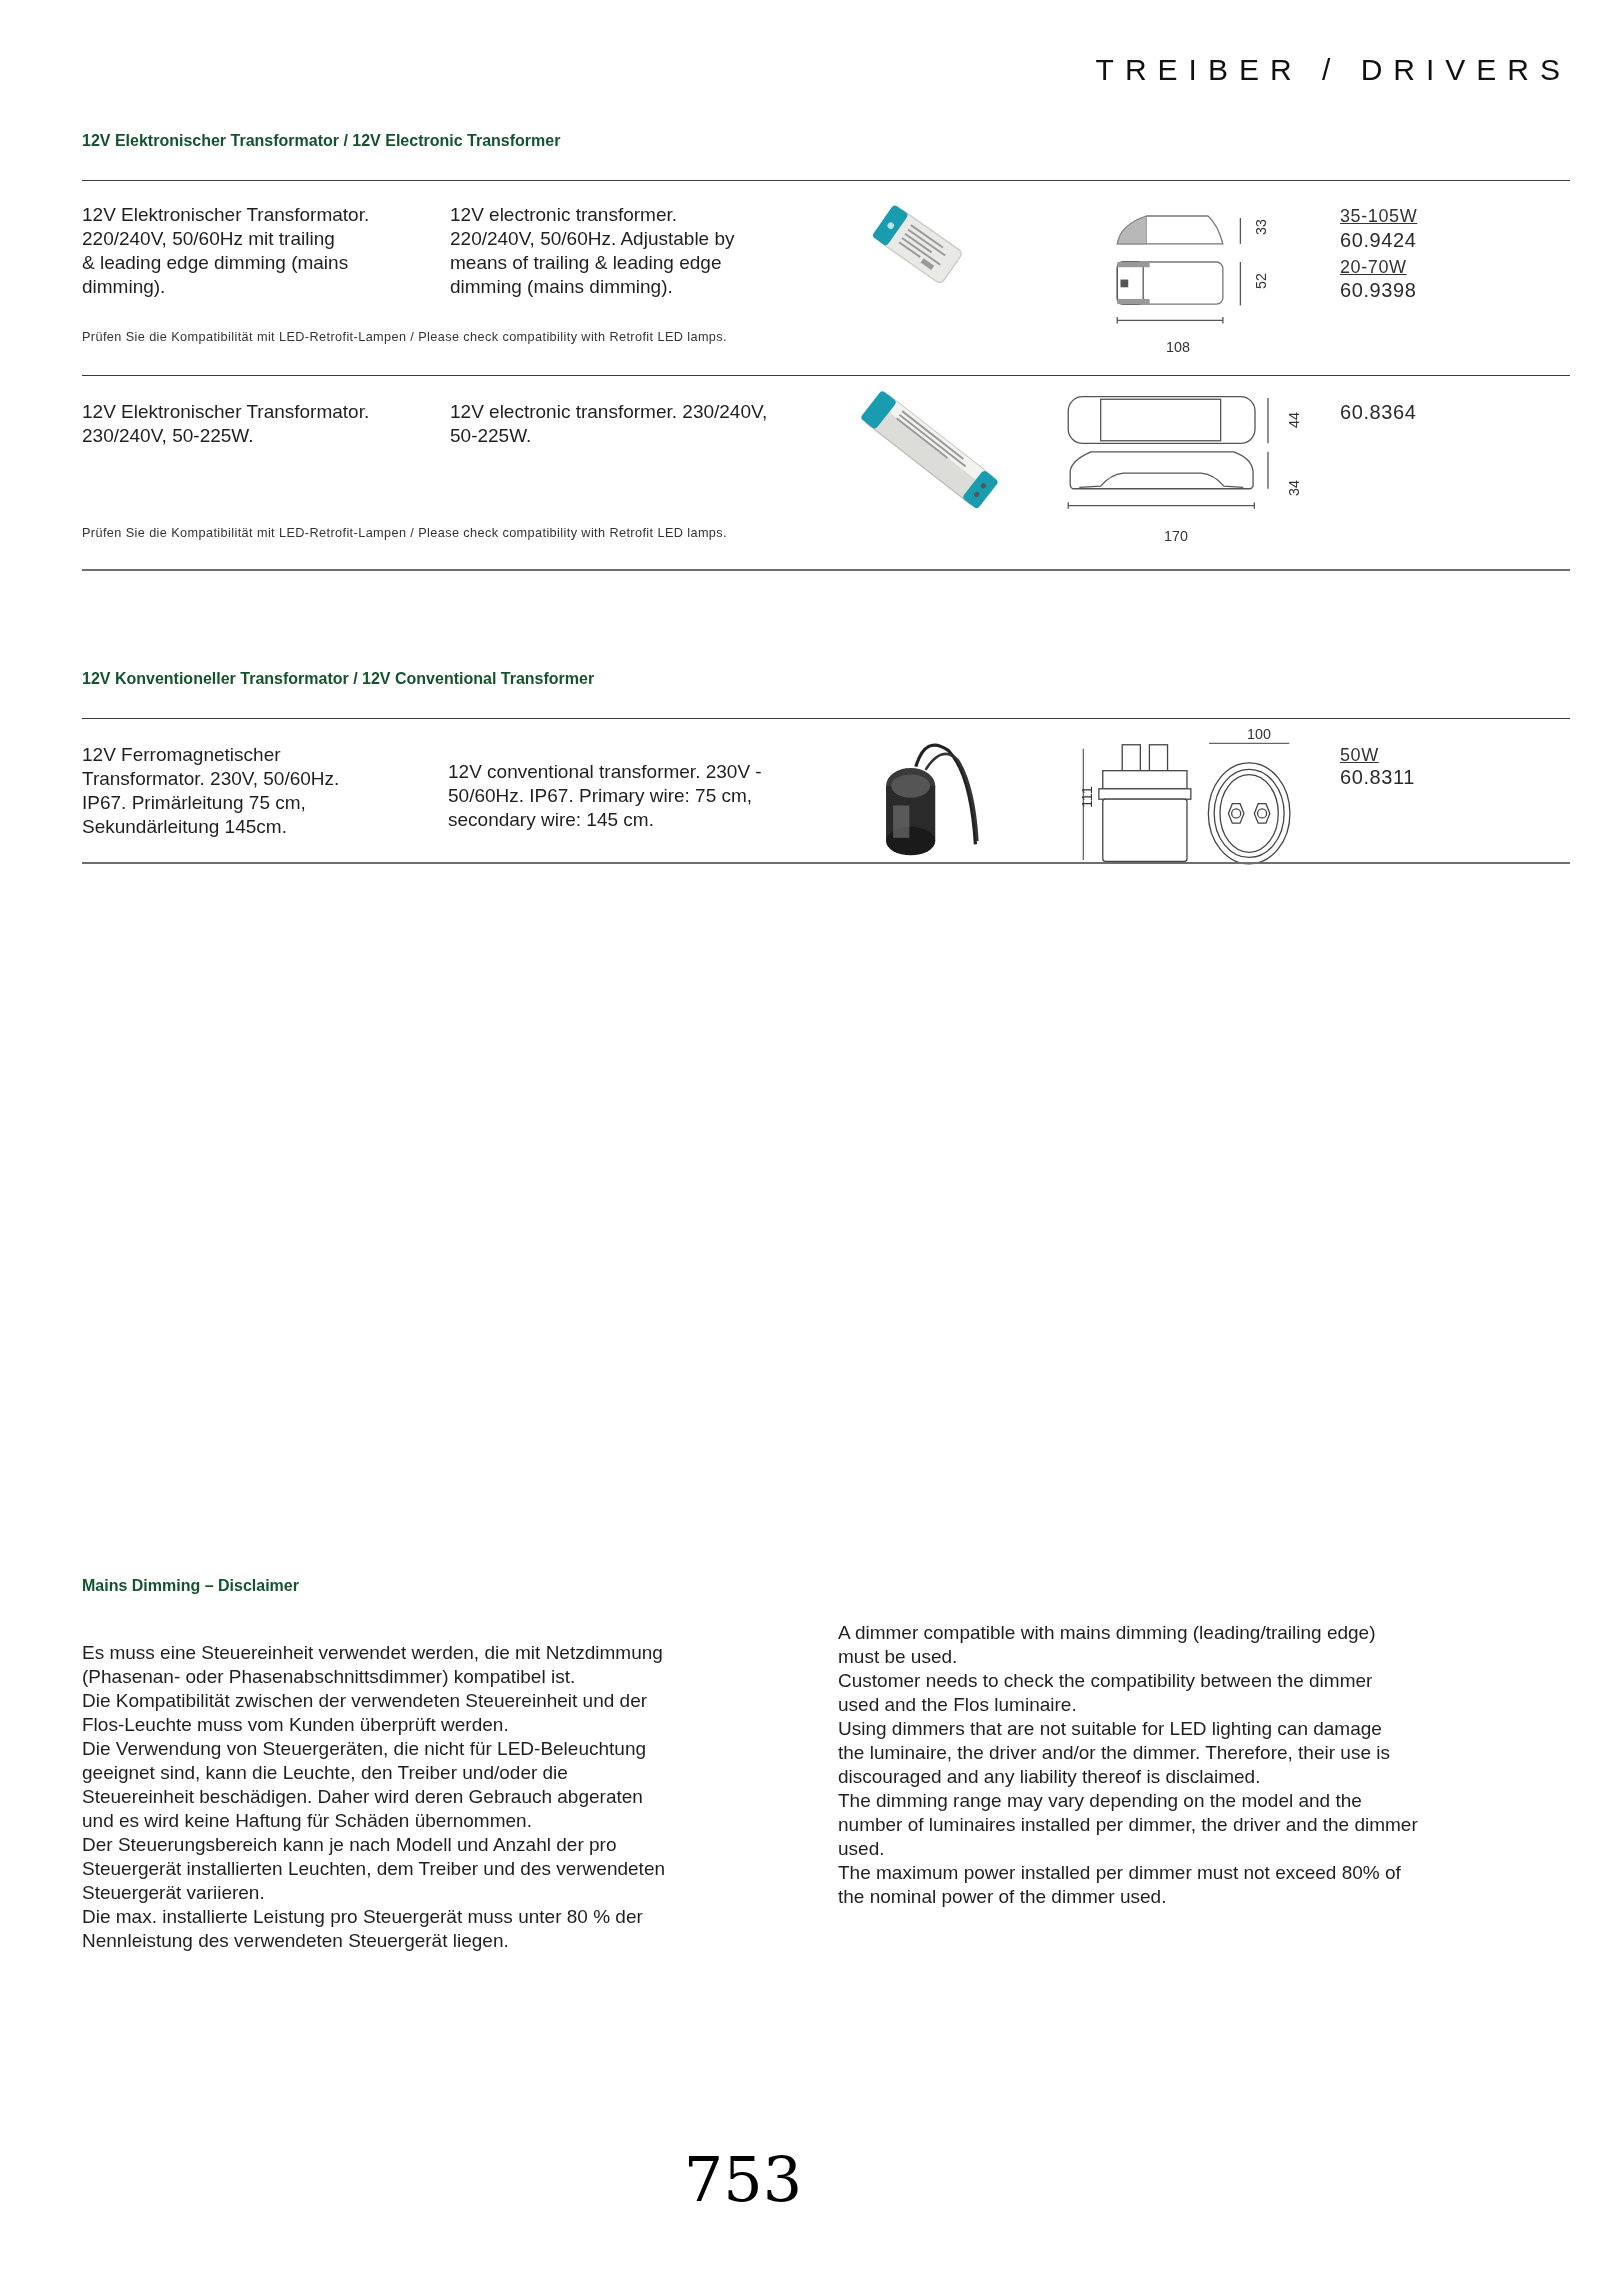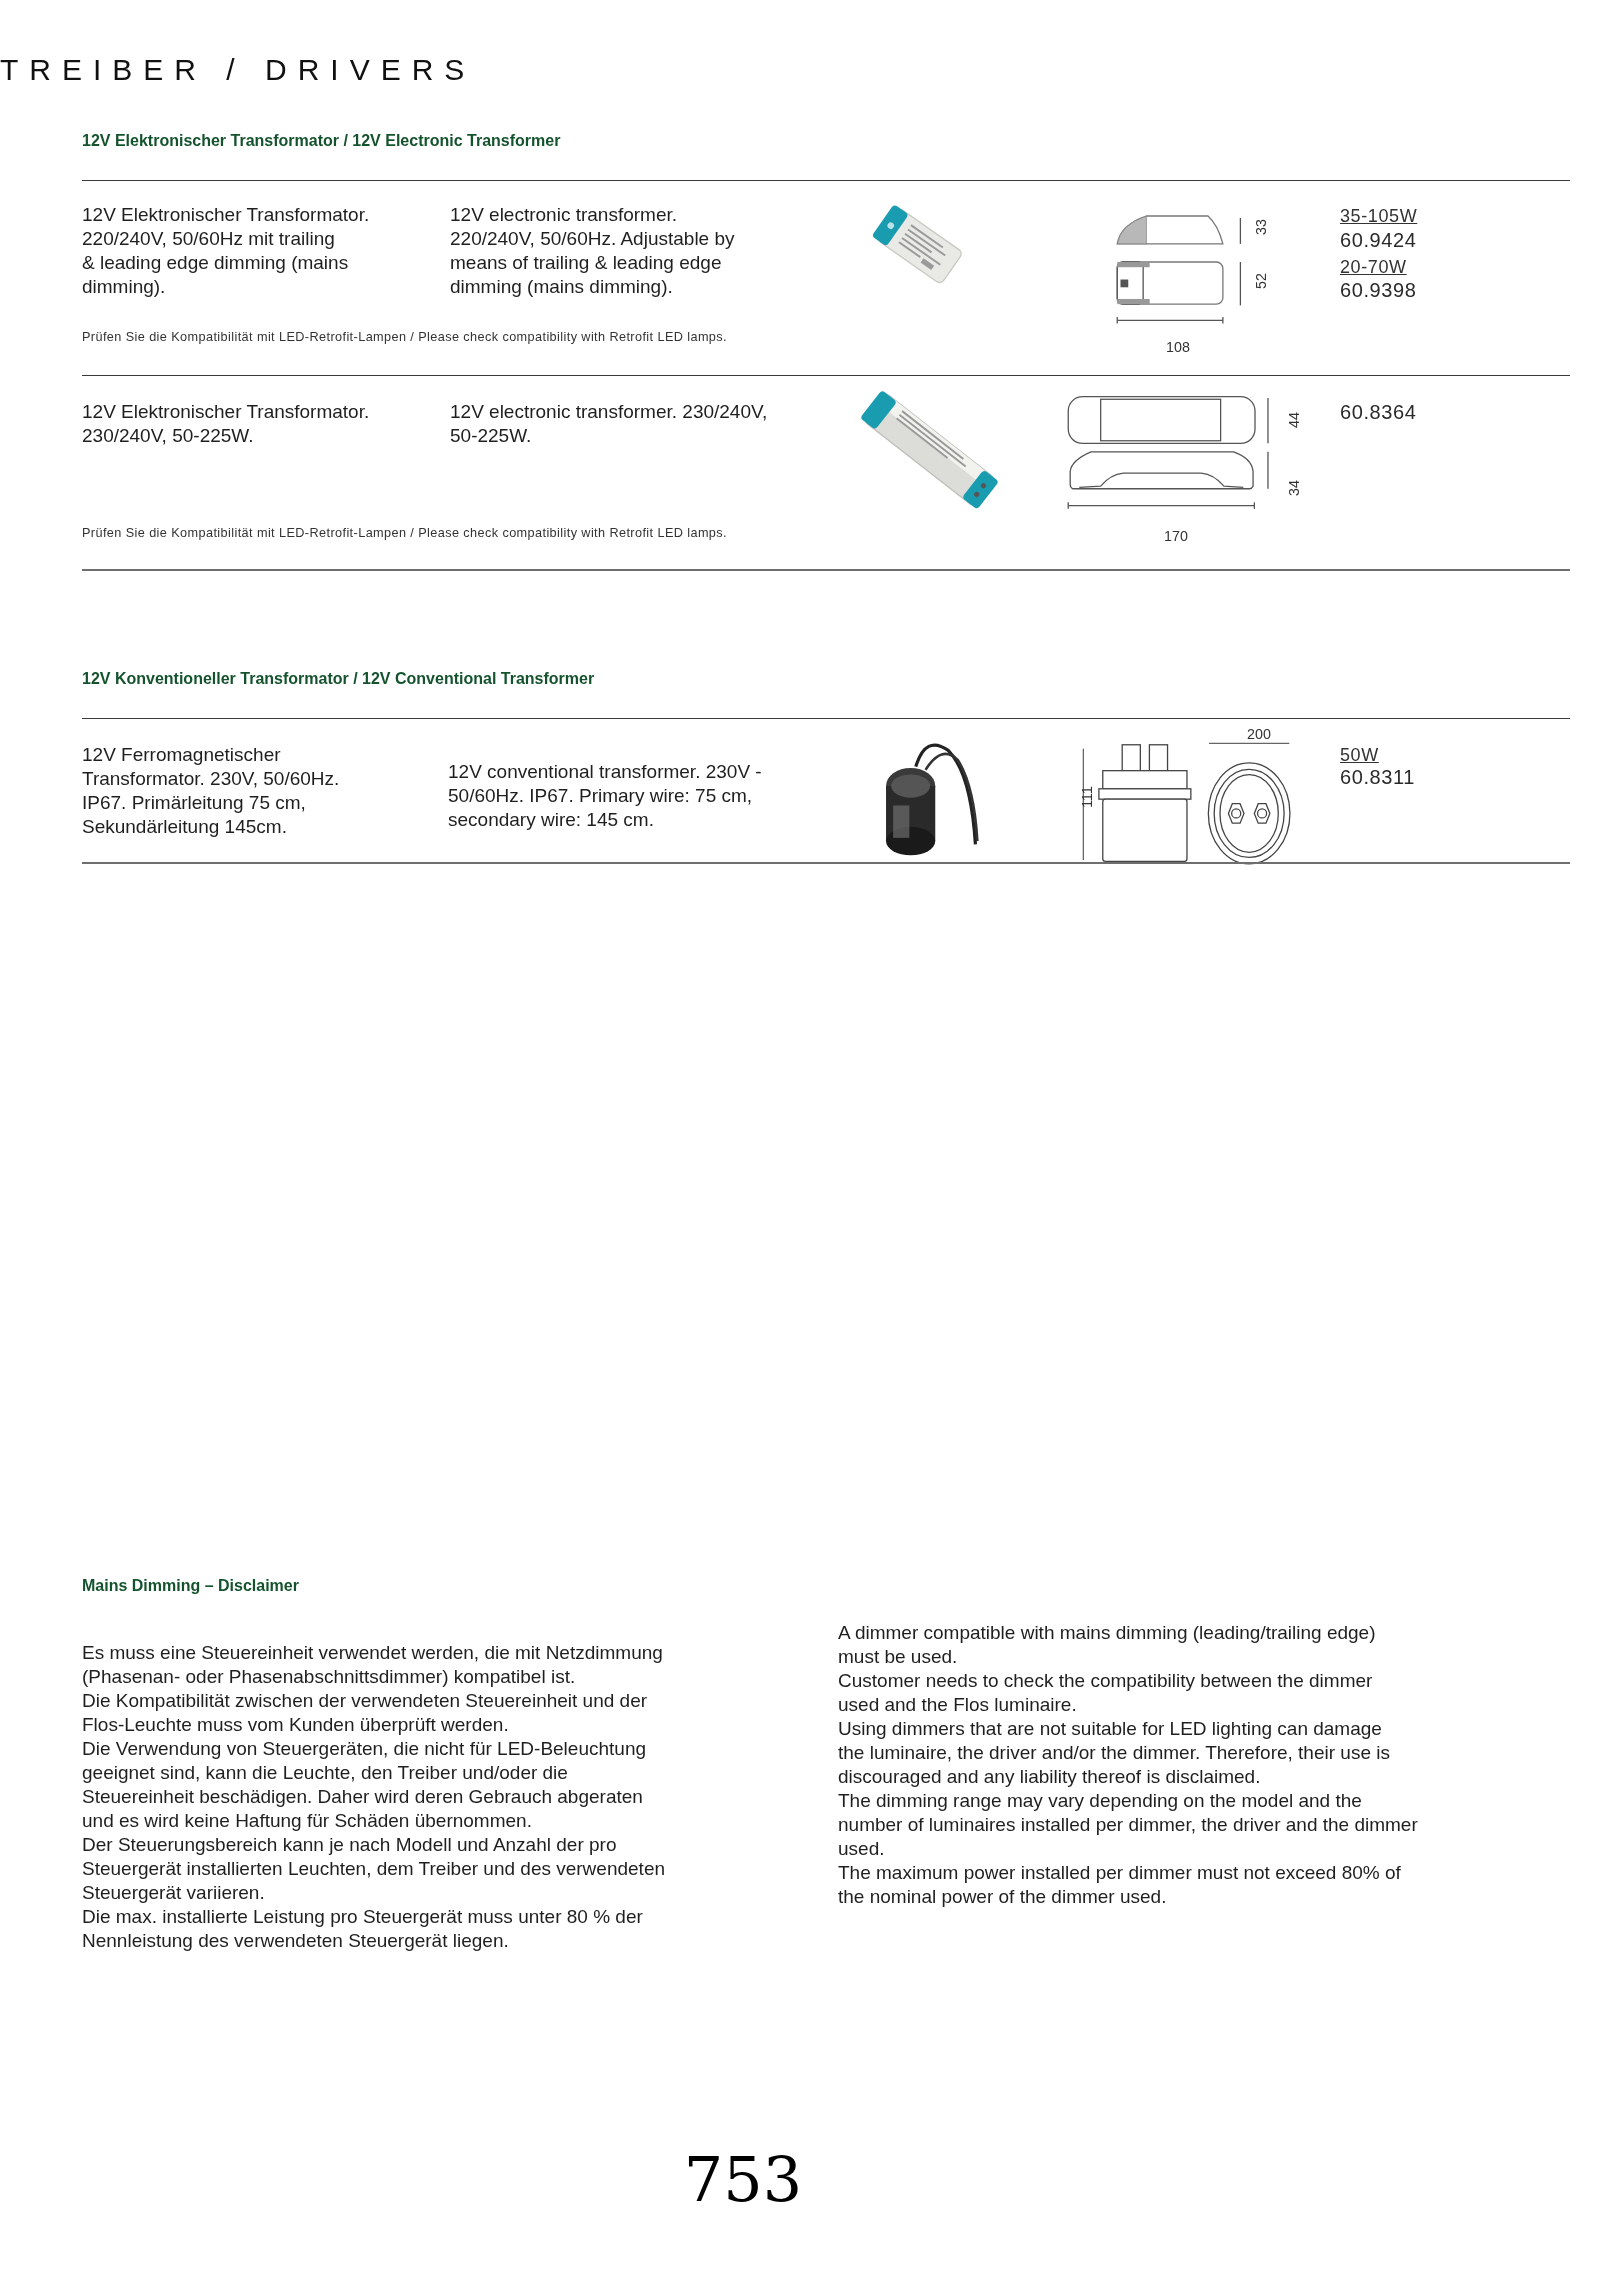--- a/index.html
+++ b/index.html
@@ -1,18 +1,18 @@
 <!DOCTYPE html>
 <html style="font-size:10.4px"><head>
 <meta charset="utf-8">
 <style>
   html, body { margin:0; padding:0; background:#ffffff; }
   body { width:1623px; height:2273px; position:relative; overflow:hidden; font-family:"Liberation Sans", sans-serif; color:#1a1a1a; }
   .abs { position:absolute; }
-  .title { left:0; width:1571px; top:53px; text-align:left; font-size:30px; letter-spacing:11px; font-weight:400; color:#111; }
+  .title { left:0; width:1571px; top:53px; text-align:right; font-size:30px; letter-spacing:11px; font-weight:400; color:#111; }
   .section-heading { left:82px; font-size:16px; font-weight:700; color:#14532d; }
   .rule { left:82px; width:1488px; height:1.3px; background:#3a3a3a; }
   .rule.thin { background:#6e6e6e; height:1.9px; }
   .desc { font-size:19px; line-height:24px; color:#1f1f1f; }
   .note { font-size:12.7px; color:#333; letter-spacing:0.4px; }
   .power { font-size:18px; color:#333; letter-spacing:0.6px;text-decoration:underline; }
   .code { font-size:20px; color:#2a2a2a; letter-spacing:0.6px; }
   .dim { font-size:14.3px; color:#333; }
   .dim.vert { transform:rotate(-90deg); transform-origin:center; }
   .body-text { font-size:19px; line-height:24px; color:#1f1f1f; white-space:pre-line; }
@@ -168,21 +168,21 @@
   <line x1="202" y1="10" x2="326" y2="10" stroke="#666" stroke-width="2"></line>
   <ellipse cx="264" cy="118" rx="63" ry="78" fill="#fff" stroke="#444" stroke-width="2"></ellipse>
   <ellipse cx="264" cy="118" rx="54" ry="68" fill="none" stroke="#444" stroke-width="2"></ellipse>
   <ellipse cx="264" cy="118" rx="45" ry="60" fill="none" stroke="#444" stroke-width="2"></ellipse>
   <polygon points="232,118 238,103 250,103 256,118 250,133 238,133" fill="#fff" stroke="#444" stroke-width="2"></polygon>
   <circle cx="244" cy="118" r="7" fill="none" stroke="#444" stroke-width="2"></circle>
   <polygon points="272,118 278,103 290,103 296,118 290,133 278,133" fill="#fff" stroke="#444" stroke-width="2"></polygon>
   <circle cx="284" cy="118" r="7" fill="none" stroke="#444" stroke-width="2"></circle>
 </svg>
 <div class="abs dim vert" style="left:1076px; top:789px;">111</div>
-<div class="abs dim" style="left:1247px; top:726px;">200</div>
+<div class="abs dim" style="left:1247px; top:726px;">100</div>
 
 <div class="abs power" style="left:1340px; top:745px;">50W</div>
 <div class="abs code" style="left:1340px; top:766px;">60.8311</div>
 
 <div class="abs rule thin" style="top:862px;"></div>
 
 <div class="abs section-heading" style="top:1577px;">Mains Dimming – Disclaimer</div>
 <div class="abs body-text" style="left:82px; top:1621px; width:714px;margin-top:20px;">Es muss eine Steuereinheit verwendet werden, die mit Netzdimmung
 (Phasenan- oder Phasenabschnittsdimmer) kompatibel ist.
 Die Kompatibilität zwischen der verwendeten Steuereinheit und der

